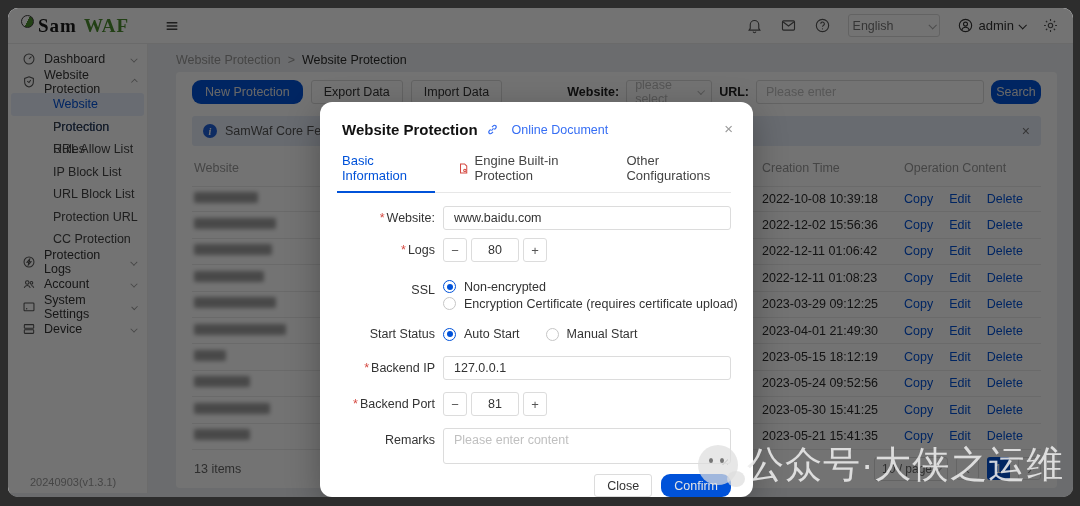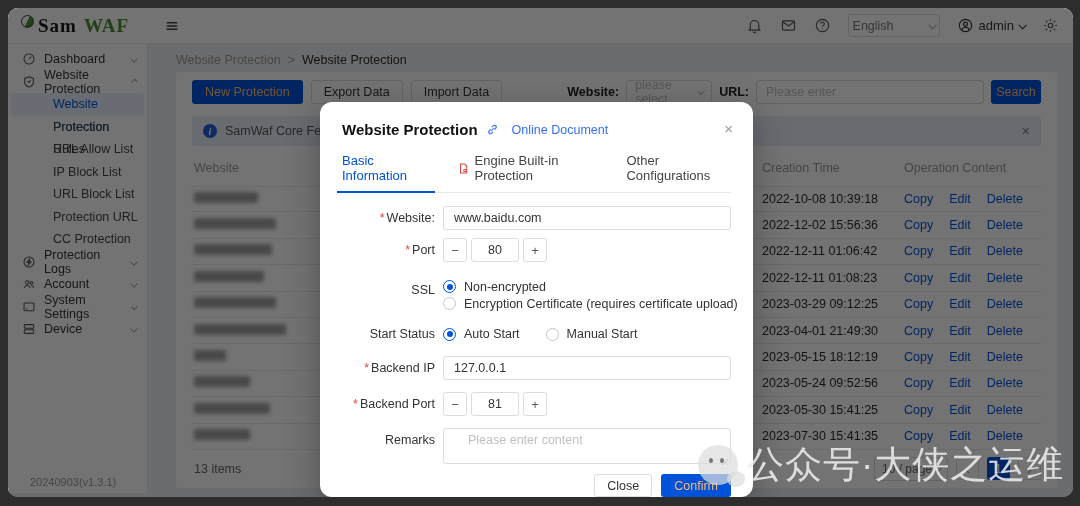--- a/index.html
+++ b/index.html
@@ -49,21 +49,21 @@
   .main { position:absolute; left:140px; top:36px; right:0; bottom:0; }
   .breadcrumb { padding:9px 0 0 28px; font-size:12.5px; color:#999; display:flex; gap:7px; align-items:center; }
   .breadcrumb .cur { color:#2b2b2b; }
 
   .card { position:absolute; left:28px; top:28px; right:16px; bottom:9px; background:#fff; border-radius:4px; }
 
   .toolbar { margin:8px 16px 0; display:flex; align-items:center; }
   .btn { height:24px; padding:0 12px; font-size:12.5px; border-radius:3px; border:1px solid transparent;
          display:inline-flex; align-items:center; justify-content:center; cursor:pointer;
          font-family:inherit; }
-  .btn-primary { background:var(--primary); color:#fdba74; }
+  .btn-primary { background:var(--primary); color:#e5e5e5;border-radius:9px; }
   .btn-default { background:#fff; border-color:#dcdcdc; color:#333; }
   .tool-left { display:flex; gap:8px; }
   .tool-right { margin-left:auto; display:flex; align-items:center; gap:7px; }
   .tool-label { font-size:12.5px; font-weight:bold; color:#222; }
   .sel { width:86px; height:24px; border:1px solid #dcdcdc; border-radius:3px; display:flex;
          align-items:center; padding:0 8px; font-size:12.5px; color:#bdbdbd; }
   .sel .chev { margin-left:auto; color:#bbb; }
   .txt-input { width:228px; height:24px; border:1px solid #dcdcdc; border-radius:3px;
                padding:0 9px; font-size:12.5px; color:#333; font-family:inherit; }
   .txt-input::placeholder { color:#c0c0c0; }
@@ -133,21 +133,21 @@
               align-items:center; justify-content:center; font-size:12.5px; color:#333; }
   .radio-line { display:flex; align-items:center; gap:8px; height:17px; }
   .radio-stack { display:flex; flex-direction:column; gap:0; }
   .radio-inline { display:flex; gap:26px; height:24px; align-items:center; }
   .radio { width:13px; height:13px; border-radius:50%; border:1px solid #c6c6c6; position:relative; cursor:pointer; flex:0 0 13px; }
   .radio.checked { border-color:var(--primary); }
   .radio.checked::after { content:""; position:absolute; left:2.5px; top:2.5px; width:6px; height:6px;
                           border-radius:50%; background:var(--primary); }
   .rlabel { font-size:12.5px; color:#333; white-space:nowrap; }
   .ta-wrap { position:relative; }
-  .ta { width:100%; height:36px; border:1px solid #dcdcdc; border-radius:3px; padding:4px 24px;
+  .ta { width:100%; height:36px; border:1px solid #dcdcdc; border-radius:3px; padding:4px 10px;
         font-size:12.5px; color:#333; resize:none; font-family:inherit; }
   .ta::placeholder { color:#c0c0c0; }
   .ta-wrap::after { content:""; position:absolute; right:3px; bottom:3px; width:8px; height:8px;
         background:repeating-linear-gradient(135deg,#bbb 0 1px,transparent 1px 3.5px); clip-path:polygon(100% 0,100% 100%,0 100%); }
   .m-foot { display:flex; justify-content:flex-end; gap:9px; padding-right:22px; }
   .m-foot .btn { height:23px; }
 
   
   .watermark { position:absolute; left:690px; top:437px; z-index:60; display:flex; align-items:center;
                gap:9px; color:rgba(236,236,236,.88); pointer-events:none; }
@@ -407,21 +407,21 @@
             <div class="td c-site"><span class="blurbar" style="width:76px"></span></div>
             <div class="td c-time">2023-05-30 15:41:25</div>
             <div class="td c-ops">
               <span class="oplink">Copy</span>
               <span class="oplink">Edit</span>
               <span class="oplink">Delete</span>
             </div>
           </div>
           <div class="trow">
             <div class="td c-site"><span class="blurbar" style="width:56px"></span></div>
-            <div class="td c-time">2023-07-30 15:41:35</div>
+            <div class="td c-time">2023-05-21 15:41:35</div>
             <div class="td c-ops">
               <span class="oplink">Copy</span>
               <span class="oplink">Edit</span>
               <span class="oplink">Delete</span>
             </div>
           </div>
         </div>
 
       <div class="tfoot">
         <span>13 items</span>
@@ -470,21 +470,21 @@
         <span>Other Configurations</span>
       </div>
     </div>
 
     <div class="m-form">
       <div class="frow mb8">
         <div class="flabel"><span class="req">*</span><span>Website:</span></div>
         <div class="fctrl"><input class="txt" value="www.baidu.com" style=""></div>
       </div>
       <div class="frow mb16">
-        <div class="flabel"><span class="req">*</span><span>Port</span></div>
+        <div class="flabel"><span class="req">*</span><span>Logs</span></div>
         <div class="fctrl stepper">
           <span class="step-btn">−</span>
           <span class="step-val">80</span>
           <span class="step-btn">+</span>
         </div>
       </div>
       <div class="frow mb10">
         <div class="flabel"><span>SSL</span></div>
         <div class="fctrl radio-stack">
           <div class="radio-line">

